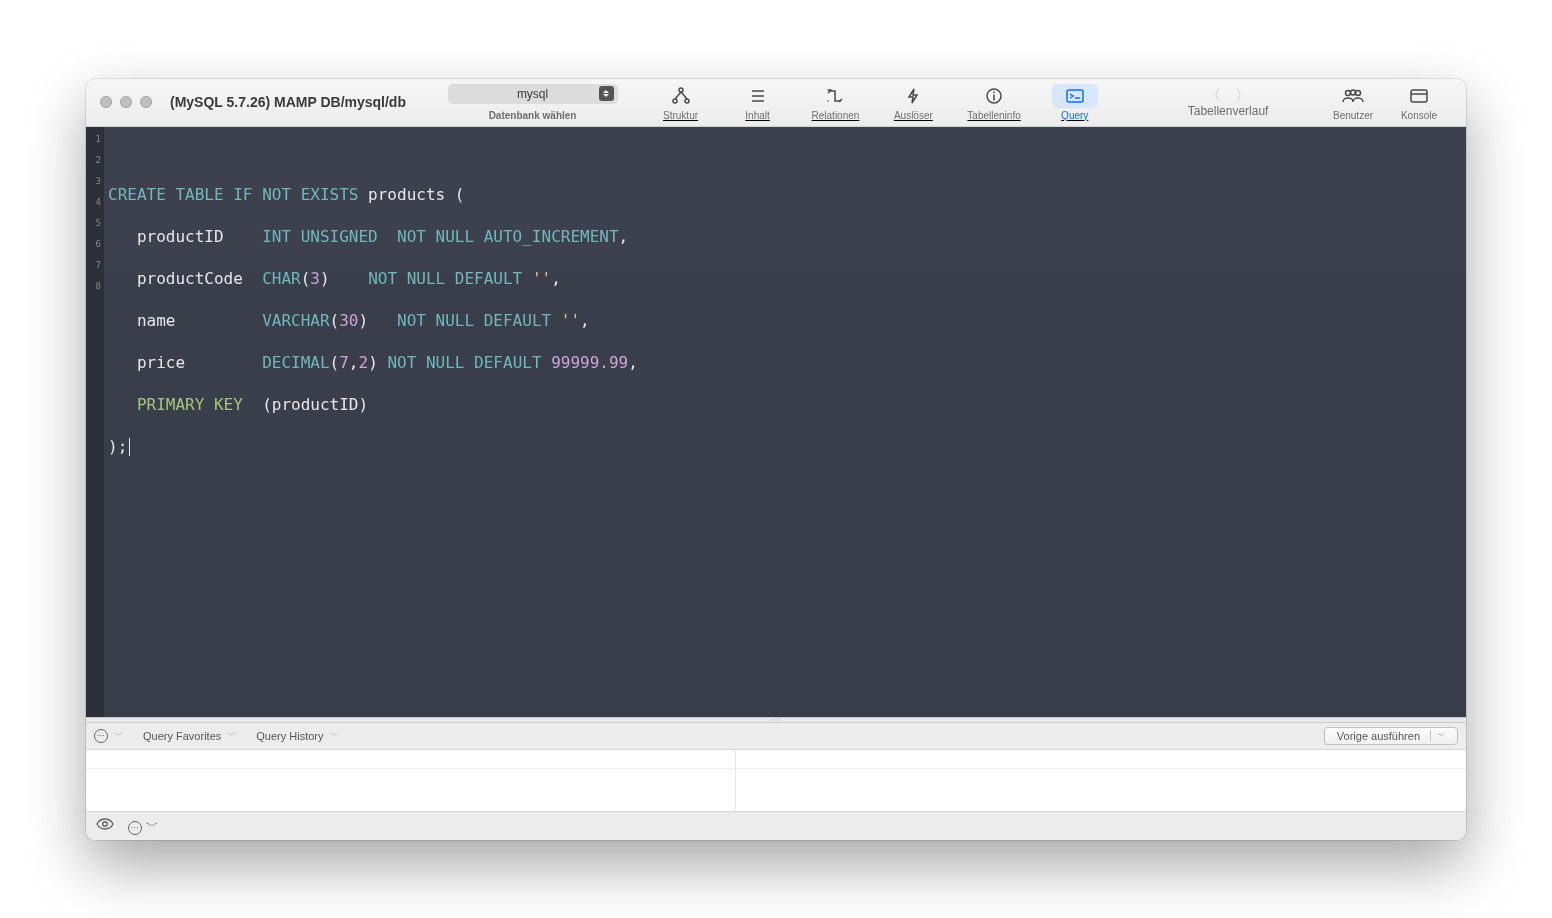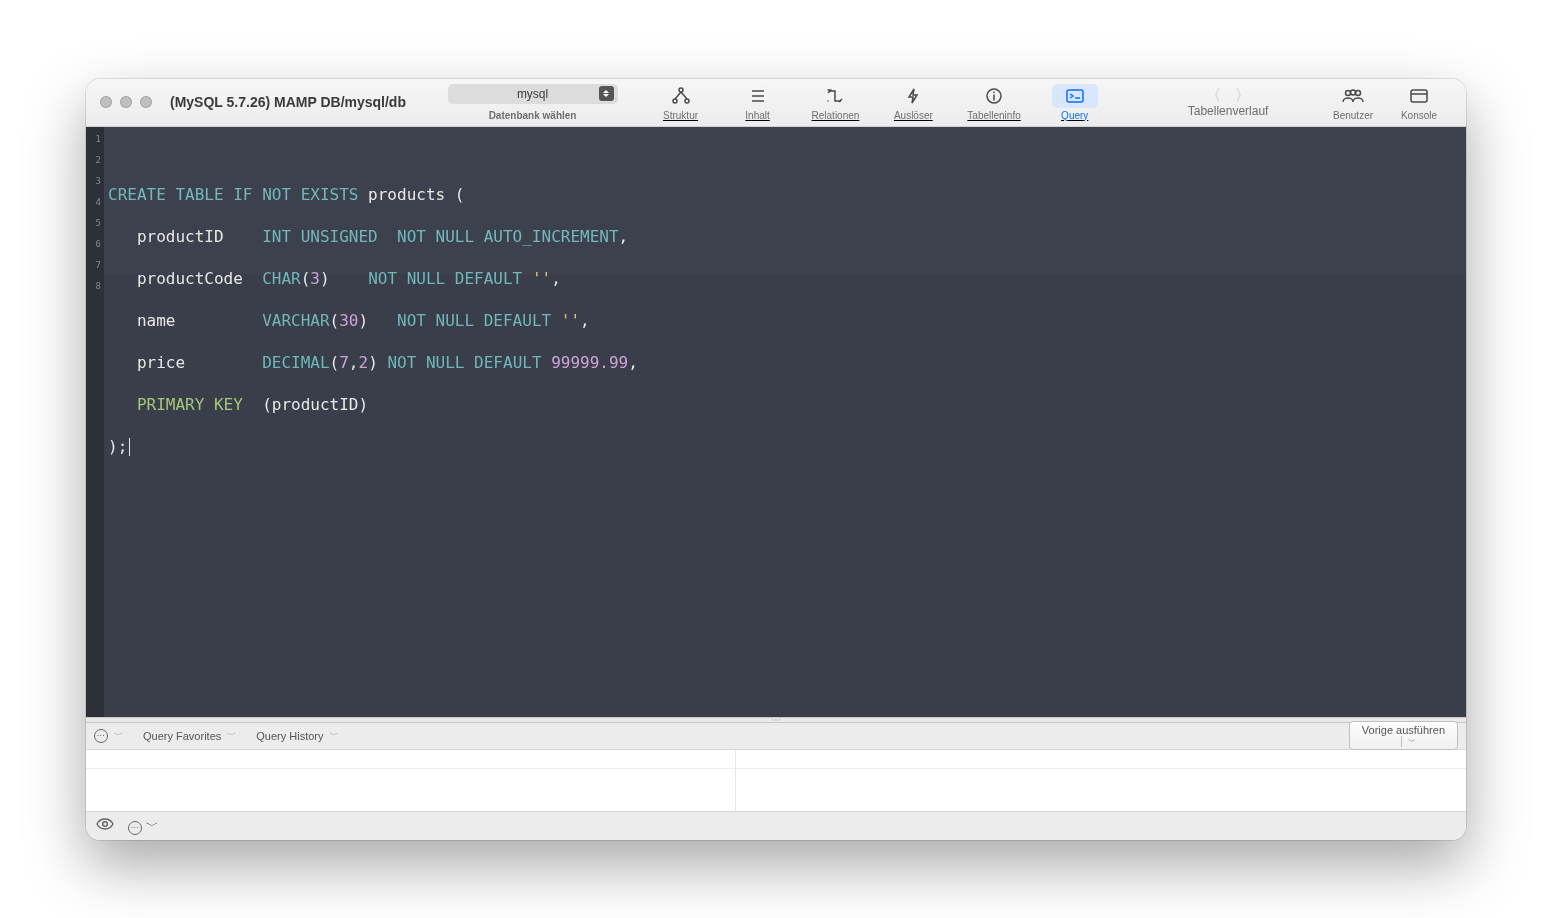--- a/index.html
+++ b/index.html
@@ -9,21 +9,21 @@
     font-size: 13px;
     display: flex;
     align-items: center;
     justify-content: center;
     min-height: 100vh;
     padding: 20px;
   }
   .window {
     width: 1380px;
     background: #ececec;
-    border-radius: 14px;
+    border-radius: 9px;
     box-shadow: 0 25px 60px rgba(0,0,0,0.35), 0 0 0 1px rgba(0,0,0,0.1);
     overflow: hidden;
     display: flex;
     flex-direction: column;
   }
   .titlebar {
     height: 48px;
     background: linear-gradient(#f6f6f6, #ececec);
     display: flex;
     align-items: center;
@@ -130,21 +130,21 @@
   }
   .midbar .grow { flex:1; }
   .midbar .ctrl { display:flex; align-items:center; gap:6px; cursor:default; }
   .midbar .chev { font-size:9px; color:#777; }
   .run-btn {
     background: linear-gradient(#fdfdfd,#f0f0f0);
     border: 1px solid #c0c0c0;
     border-radius: 4px;
     padding: 2px 12px;
     font-size: 11px;
-    display:flex; align-items:center;flex-direction:column;
+    display:flex; align-items:center;
   }
   .run-btn .split { border-left:1px solid #c0c0c0; margin-left:10px; padding-left:6px; font-size:8px; color:#666;}
   .result-area {
     height: 62px;
     background: #fff;
     border-bottom: 1px solid #d6d6d6;
     position:relative;
   }
   .result-area .vsep { position:absolute; left:47%; top:0; bottom:0; width:1px; background:#e6e6e6;}
   .result-area .hsep { position:absolute; left:0; right:0; top:18px; height:1px; background:#eee;}

